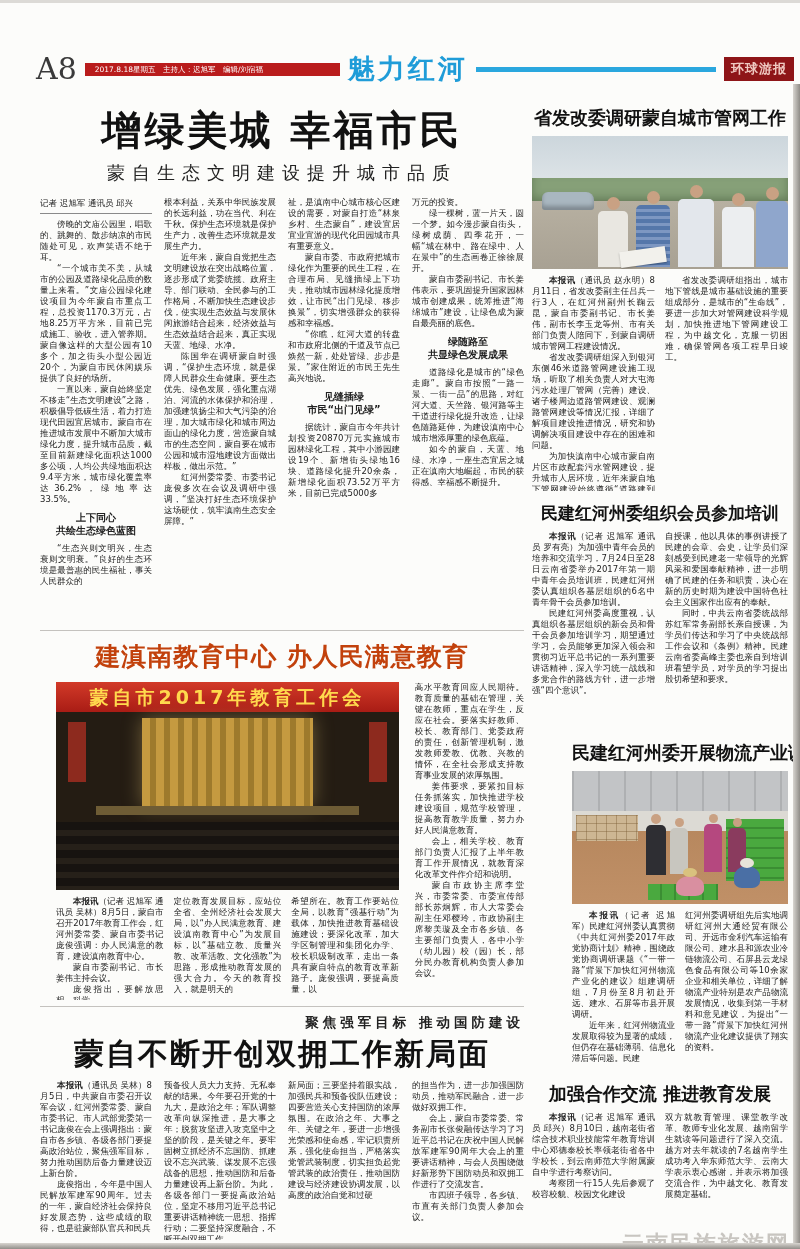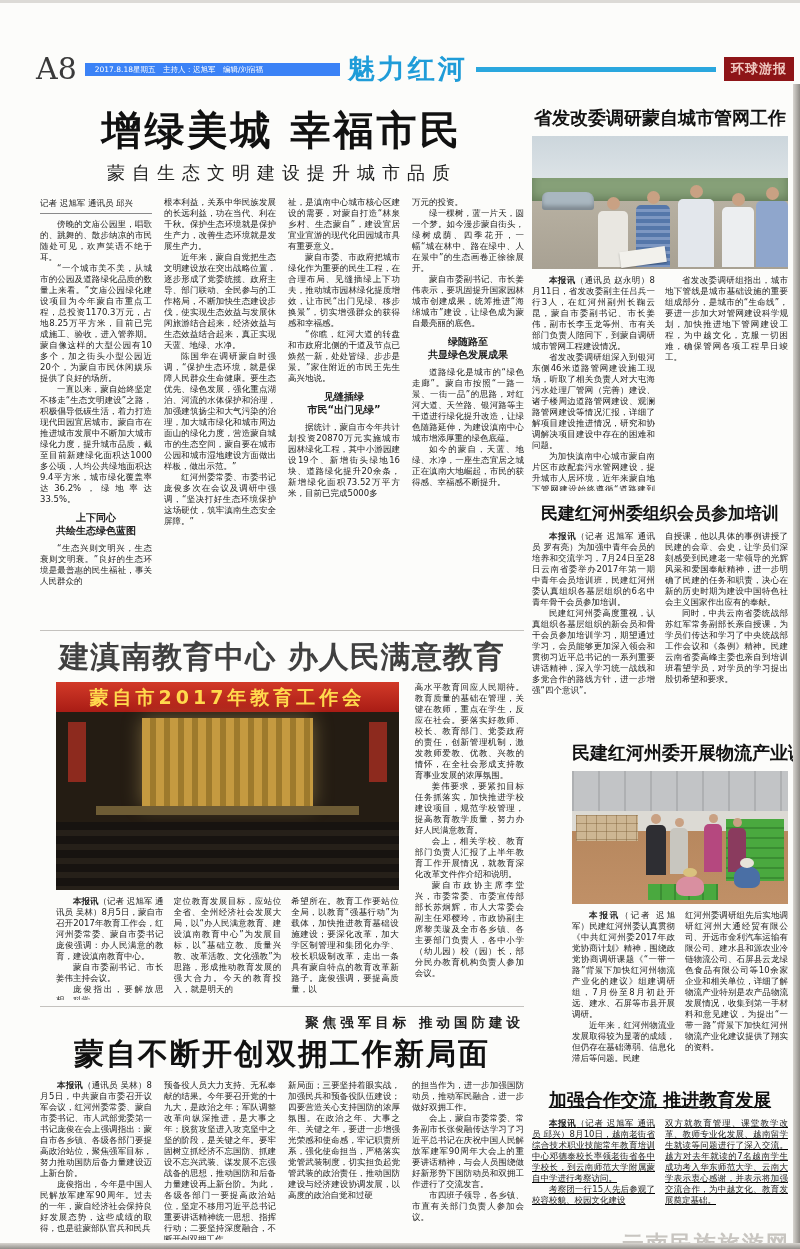--- a/index.html
+++ b/index.html
@@ -10,21 +10,21 @@
   .edge-right{position:absolute;top:84px;right:0;bottom:0;width:7px;
     background:linear-gradient(to right,#d8d5d0,#8f8c87);}
   .edge-bottom{position:absolute;left:0;right:0;bottom:0;height:6px;
     background:linear-gradient(to bottom,#d8d5d0,#918e89);}
   .edge-top{position:absolute;left:0;right:0;top:0;height:3px;background:#dcdad6;}
 
   
   .header{position:absolute;left:36px;right:6px;top:52px;height:34px;
     display:flex;align-items:center;gap:8px;}
   .pageno{font-family:"DejaVu Serif",serif;font-size:30px;color:#3a3a3a;line-height:34px;}
-  .infobar{background:#3b82f6;color:#fff;font-size:7.5px;line-height:13px;height:13px;
+  .infobar{background:#b91c1c;color:#fff;font-size:7.5px;line-height:13px;height:13px;
     padding:0 10px;white-space:nowrap;width:235px;overflow:hidden;}
   .secttitle{color:#1f9cd8;font-size:27px;font-weight:bold;letter-spacing:3px;white-space:nowrap;}
   .rule{flex:1 1 auto;height:5px;background:#2aa7de;}
   .paperbox{background:#8e1518;color:#f0c9c2;font-size:13px;font-weight:bold;
     padding:3px 7px;white-space:nowrap;letter-spacing:1px;}
 
   
   .col{flex:1 1 0;overflow:hidden;font-size:8.5px;line-height:11px;color:#222;}
   .cols{display:flex;gap:10px;}
   .para{margin:0;text-indent:2em;text-align:justify;}
@@ -42,22 +42,22 @@
 
   
   .rail{position:absolute;left:532px;top:106px;width:256px;}
   .rail-head{font-size:18px;font-weight:bold;text-align:center;white-space:nowrap;
     line-height:24px;color:#111;}
   .rail-cols{margin-top:6px;}
   .photo{position:relative;overflow:hidden;margin-top:6px;}
 
   
   .mid-art{position:absolute;left:40px;top:640px;width:484px;}
-  .mid-headline{font-size:30px;font-weight:bold;text-align:center;letter-spacing:1px;
-    line-height:34px;color:#404040;white-space:nowrap;}
+  .mid-headline{font-size:25px;font-weight:bold;text-align:center;letter-spacing:1px;
+    line-height:34px;color:#c2410c;white-space:nowrap;}
   .mid-body{display:flex;gap:16px;margin-top:8px;padding-left:16px;}
   .mid-left{width:358px;}
   .mid-cols{margin-top:6px;height:104px;}
   .side-col{width:114px;height:326px;overflow:hidden;font-size:8.5px;line-height:11px;color:#222;}
 
   .divider{position:absolute;left:40px;width:484px;height:1px;background:#c4c2be;}
 
   
   .bot-art{position:absolute;left:40px;top:1014px;width:484px;}
   .kicker{font-size:13.5px;font-weight:bold;text-align:right;letter-spacing:4px;color:#222;}
@@ -264,21 +264,21 @@
           <div class="col">
             <p class="para"><b>本报讯</b>（记者 迟旭军）民建红河州委认真贯彻《中共红河州委2017年政党协商计划》精神，围绕政党协商调研课题《“一带一路”背景下加快红河州物流产业化的建议》组建调研组，7月份至8月初赴开远、建水、石屏等市县开展调研。</p>
             <p class="para">近年来，红河州物流业发展取得较为显著的成绩，但仍存在基础薄弱、信息化滞后等问题。民建</p>
           </div>
           <div class="col">
             <p class="para noindent">红河州委调研组先后实地调研红河州大通经贸有限公司、开远市金利汽车运输有限公司、建水县和源农业冷链物流公司、石屏县云龙绿色食品有限公司等10余家企业和相关单位，详细了解物流产业特别是农产品物流发展情况，收集到第一手材料和意见建议，为提出“一带一路”背景下加快红河州物流产业化建议提供了翔实的资料。</p>
           </div>
         </div>
     </div>
 
-    <div style="margin-top:26px;text-decoration:underline;">
+    <div style="margin-top:20px;">
       <div class="rail-head">加强合作交流  推进教育发展</div>
       <div class="cols rail-cols" style="height:92px;">
           <div class="col">
             <p class="para"><b>本报讯</b>（记者 迟旭军 通讯员 邱兴）8月10日，越南老街省综合技术职业技能常年教育培训中心邓德泰校长率领老街省各中学校长，到云南师范大学附属蒙自中学进行考察访问。</p>
             <p class="para">考察团一行15人先后参观了校容校貌、校园文化建设</p>
           </div>
           <div class="col">
             <p class="para noindent">双方就教育管理、课堂教学改革、教师专业化发展、越南留学生就读等问题进行了深入交流。越方对去年就读的7名越南学生成功考入华东师范大学、云南大学表示衷心感谢，并表示将加强交流合作，为中越文化、教育发展奠定基础。</p>
           </div>
         </div>

